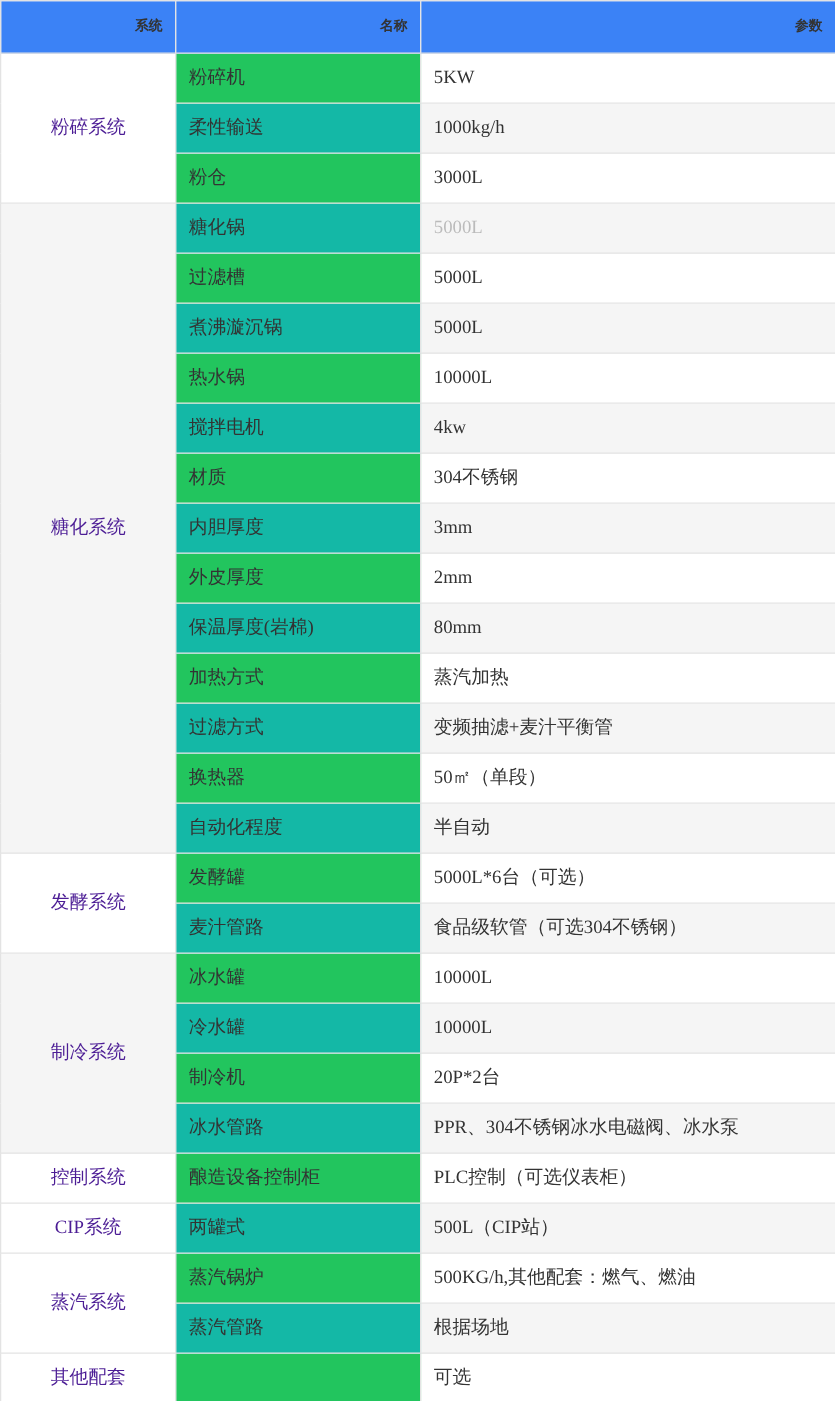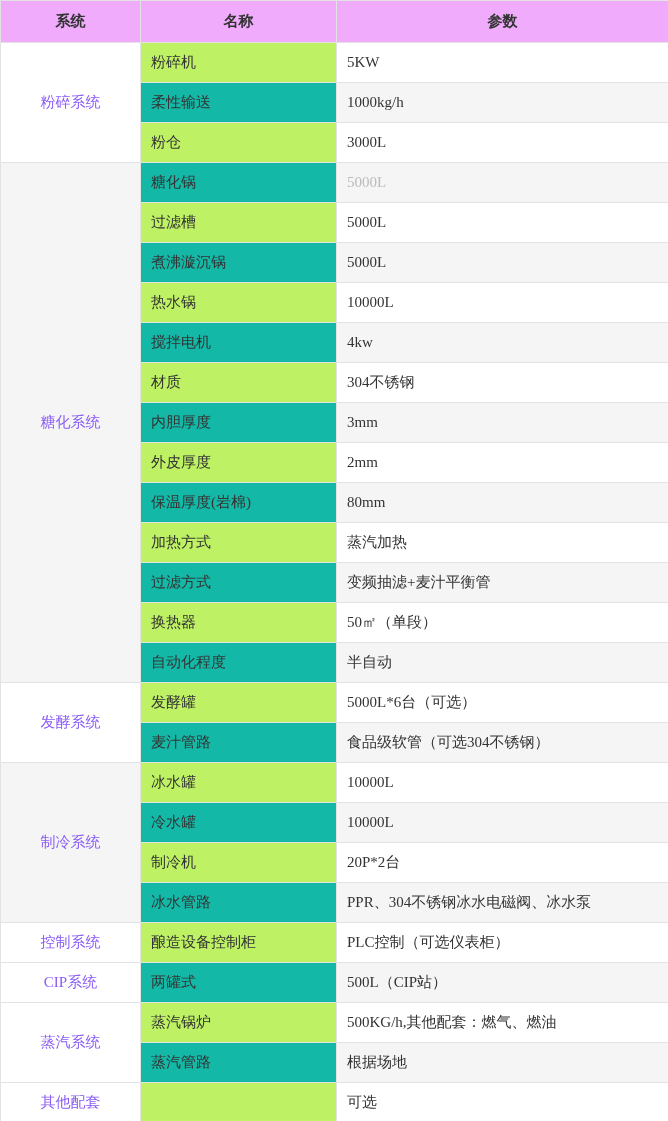--- a/index.html
+++ b/index.html
@@ -25,39 +25,39 @@
   table.spec-table td {
     border: 1px solid #e3e3e3;
     font-size: 15px;
     line-height: 1.3;
     padding: 0 10px;
     height: 40px;
     vertical-align: middle;
     box-sizing: border-box;
   }
   table.spec-table thead th {
-    background: #f0abfc;
-    text-align: center;
+    background: #3b82f6;
+    text-align: right;
     font-weight: bold;
     color: #333333;
     height: 42px;
-    font-size: 15px;
+    font-size: 11px;
   }
   td.sys-cell {
     text-align: center;
     font-weight: normal;
-    color: #8b5cf6;
+    color: #4c1d95;
     background: #ffffff;
   }
   td.sys-cell.shaded {
     background: #f5f5f5;
   }
   td.name-cell {
     text-align: left;
-    background: #bef264;
+    background: #22c55e;
   }
   td.name-cell.shaded {
     background: #14b8a6;
   }
   td.param-cell {
     text-align: left;
     background: #ffffff;
   }
   td.param-cell.shaded {
     background: #f5f5f5;

